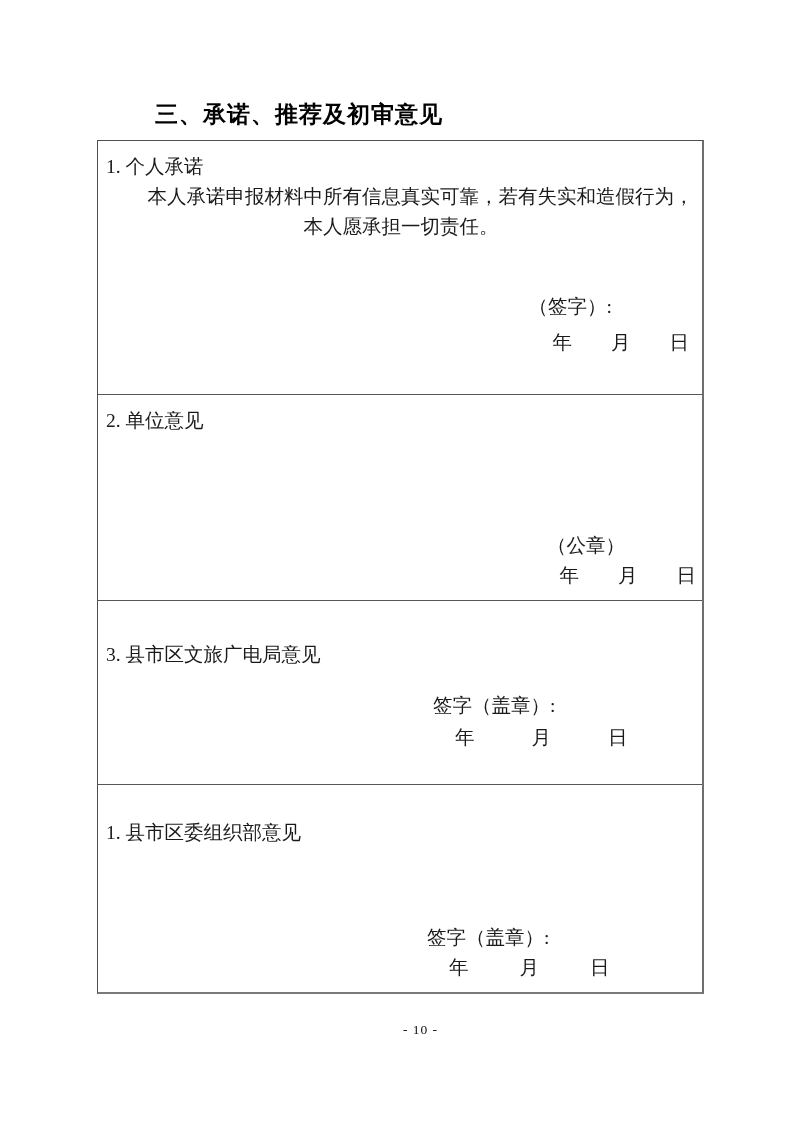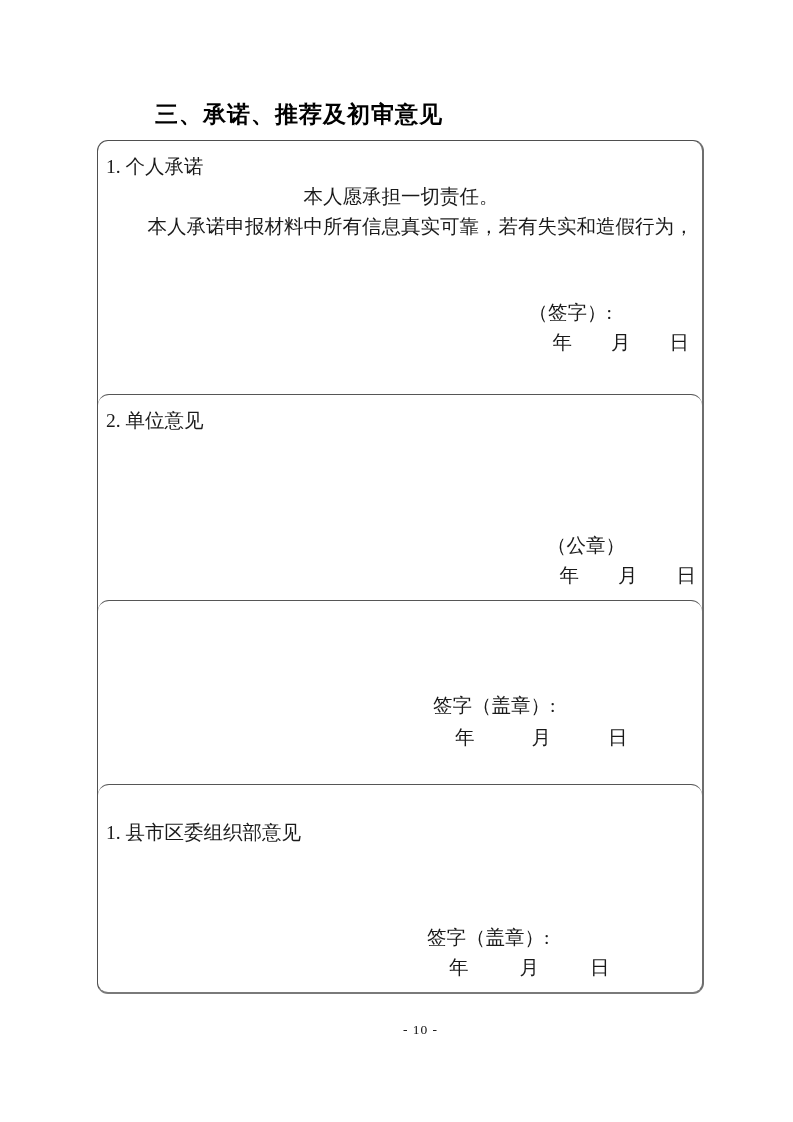--- a/index.html
+++ b/index.html
@@ -1,15 +1,15 @@
 <!DOCTYPE html>
 <html><head>
 <meta charset="utf-8">
 <style>
-  * { margin: 0; padding: 0; box-sizing: border-box; border-radius: 11px; }
+  * { margin: 0; padding: 0; box-sizing: border-box; }
   html, body { background: #ffffff; }
   body {
     width: 793px; height: 1122px;
     font-family: "Liberation Serif", "DejaVu Serif", serif;
     color: #1a1a1a;
     position: relative;
     overflow: hidden;
   }
   .page {
     position: absolute; left: 0; top: 0;
@@ -58,21 +58,21 @@
   .para {
     position: absolute;
     left: 8px; right: 6px; top: 41px;
   }
   .para-line { white-space: nowrap; }
   .para-line.indent { text-indent: 2em; }
   .sign-label, .seal-label, .date-line {
     position: absolute;
     white-space: nowrap;
   }
-  .row-1 .sign-label { top: 157px; right: 90px; }
+  .row-1 .sign-label { top: 151px; right: 90px; }
   .row-1 .date-line  { top: 187px; right: 13px; }
   .row-2 .seal-label { top: 136px; right: 77px; }
   .row-2 .date-line  { top: 166px; right: 6px; }
   .row-3 .sign-label { top: 90px;  left: 335px; }
   .row-3 .date-line  { top: 122px; left: 357px; letter-spacing: 6px; }
   .row-4 .sign-label { top: 138px; left: 329px; }
   .row-4 .date-line  { top: 168px; left: 351px; letter-spacing: 4px; }
   .page-number {
     position: absolute;
     left: 0; right: 0; top: 1022px;
@@ -88,34 +88,35 @@
 
 <div class="page">
 
   <div class="doc-title">三、承诺、推荐及初审意见</div>
 
   <div class="form-table">
 
     <div class="form-row row-1">
       <div class="cell-label">1. 个人承诺</div>
       <div class="para">
+        <div class="para-line indent">本人承诺申报材料中所有信息真实可靠，若有失实和造假行为，</div>
         <div class="para-line">本人愿承担一切责任。</div>
-        <div class="para-line indent">本人承诺申报材料中所有信息真实可靠，若有失实和造假行为，</div>
       </div>
       <div class="sign-label">（签字）:</div>
       <div class="date-line">年　　月　　日</div>
     </div>
 
     <div class="form-row row-2">
       <div class="cell-label">2. 单位意见</div>
       <div class="seal-label">（公章）</div>
       <div class="date-line">年　　月　　日</div>
     </div>
 
     <div class="form-row row-3">
+      <div class="cell-label">3. 县市区文旅广电局意见</div>
       <div class="sign-label">签字（盖章）:</div>
       <div class="date-line">年　　月　　日</div>
     </div>
 
     <div class="form-row row-4">
       <div class="cell-label">1. 县市区委组织部意见</div>
       <div class="sign-label">签字（盖章）:</div>
       <div class="date-line">年　　月　　日</div>
     </div>
 

